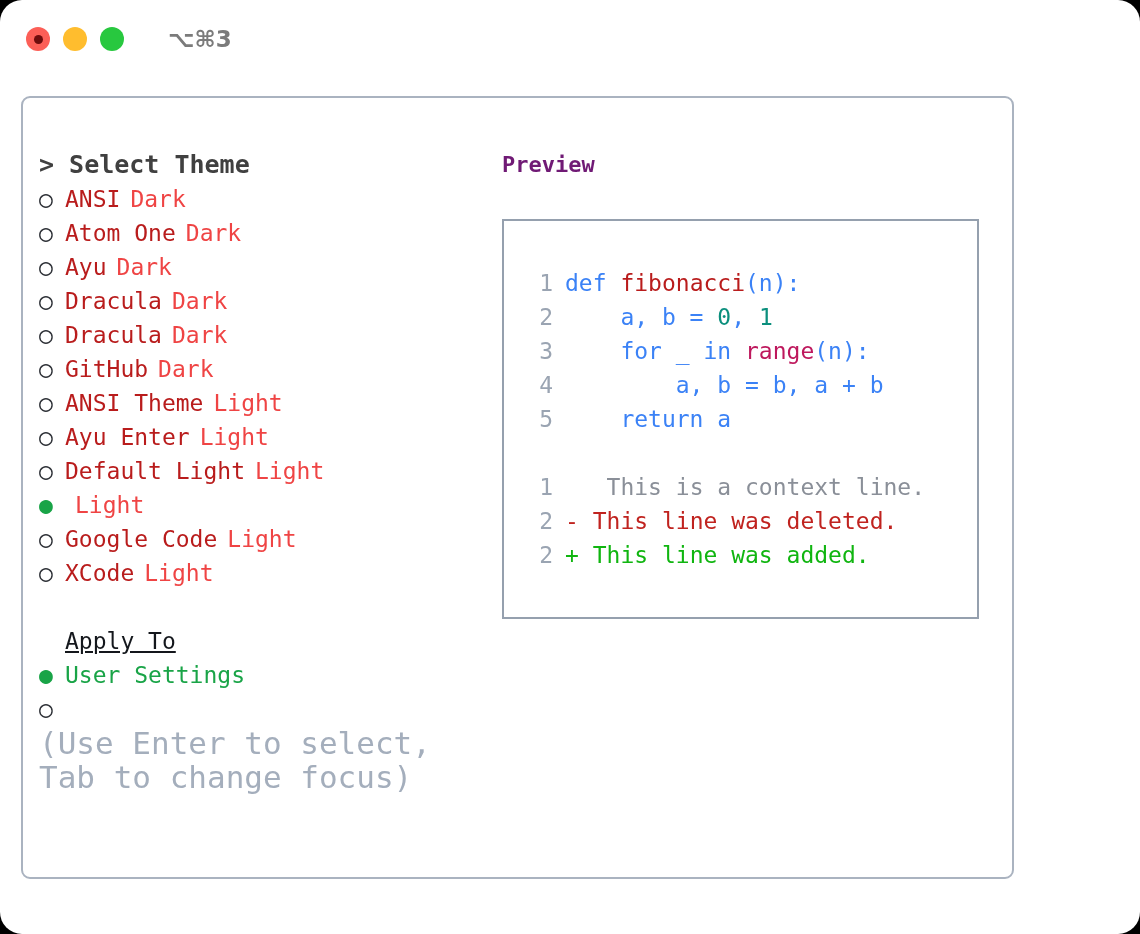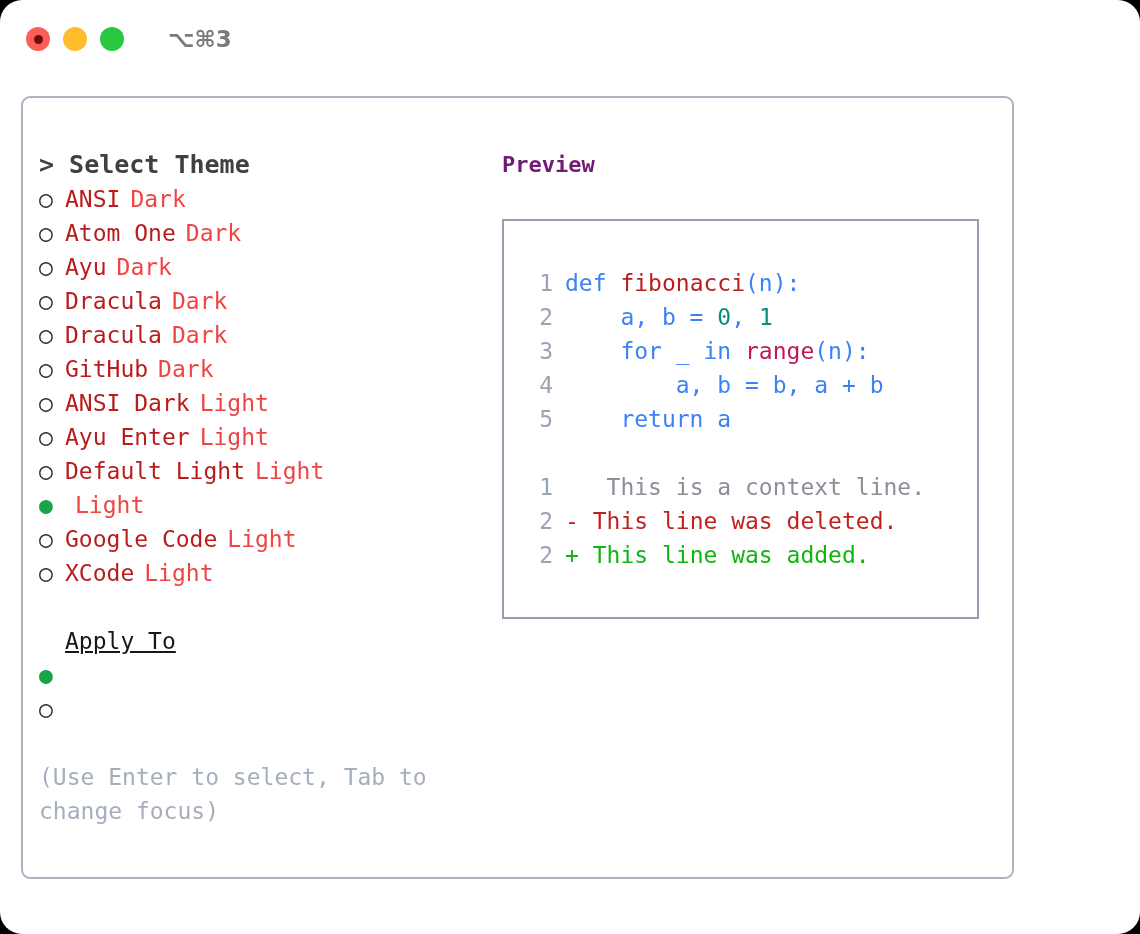--- a/index.html
+++ b/index.html
@@ -127,22 +127,21 @@
     color: #14171c;
     line-height: 34px;
     padding-left: 26px;
     white-space: pre;
     text-decoration: underline;
   }
 
   .spacer-row { height: 34px; }
 
   .hint {
-    margin-top: 34px;
-    font-size: 23px;
+    font-size: 31px;
     color: #a4aebc;
     line-height: 34px;
     width: 410px;
   }
 
   
   .right-col {
     position: absolute;
     left: 479px;
     top: 50px;
@@ -218,34 +217,34 @@
 
         <div class="section-head">&gt; Select Theme</div>
 
         <div id="theme-list">
             <div class="opt-row"><span class="marker marker-off">○</span><span class="opt-label">ANSI</span><span class="opt-tag">Dark</span></div>
             <div class="opt-row"><span class="marker marker-off">○</span><span class="opt-label">Atom One</span><span class="opt-tag">Dark</span></div>
             <div class="opt-row"><span class="marker marker-off">○</span><span class="opt-label">Ayu</span><span class="opt-tag">Dark</span></div>
             <div class="opt-row"><span class="marker marker-off">○</span><span class="opt-label">Dracula</span><span class="opt-tag">Dark</span></div>
             <div class="opt-row"><span class="marker marker-off">○</span><span class="opt-label">Dracula</span><span class="opt-tag">Dark</span></div>
             <div class="opt-row"><span class="marker marker-off">○</span><span class="opt-label">GitHub</span><span class="opt-tag">Dark</span></div>
-            <div class="opt-row"><span class="marker marker-off">○</span><span class="opt-label">ANSI Dark</span><span class="opt-tag">Light</span></div>
+            <div class="opt-row"><span class="marker marker-off">○</span><span class="opt-label">ANSI Theme</span><span class="opt-tag">Light</span></div>
             <div class="opt-row"><span class="marker marker-off">○</span><span class="opt-label">Ayu Enter</span><span class="opt-tag">Light</span></div>
             <div class="opt-row"><span class="marker marker-off">○</span><span class="opt-label">Default Light</span><span class="opt-tag">Light</span></div>
             <div class="opt-row"><span class="marker marker-on">●</span><span class="opt-tag">Light</span></div>
             <div class="opt-row"><span class="marker marker-off">○</span><span class="opt-label">Google Code</span><span class="opt-tag">Light</span></div>
             <div class="opt-row"><span class="marker marker-off">○</span><span class="opt-label">XCode</span><span class="opt-tag">Light</span></div>
           </div>
 
         <div class="spacer-row"></div>
 
         <div class="subhead">Apply To</div>
 
         <div id="apply-list">
-            <div class="opt-row"><span class="marker marker-on">●</span></div>
+            <div class="opt-row"><span class="marker marker-on">●</span><span class="opt-label selected">User Settings</span></div>
             <div class="opt-row"><span class="marker marker-off">○</span></div>
           </div>
 
         <div class="hint">(Use Enter to select, Tab to change focus)</div>
       </div>
 
       <div class="right-col">
 
         <div class="preview-head">Preview</div>
 

